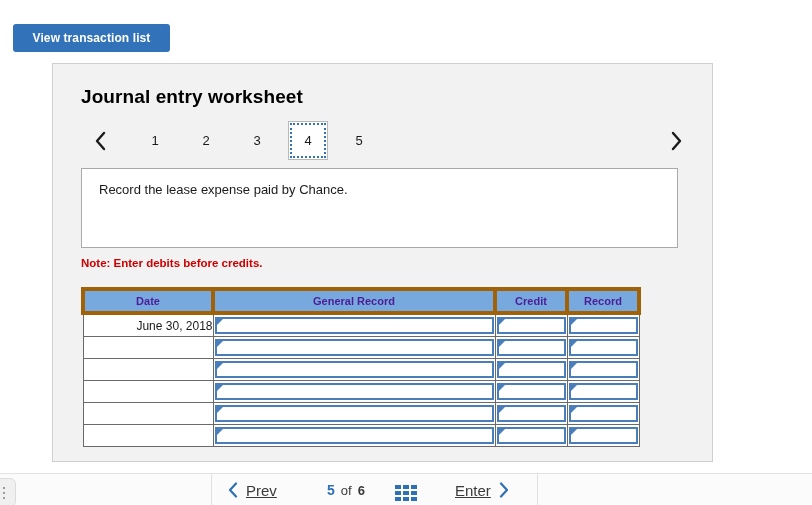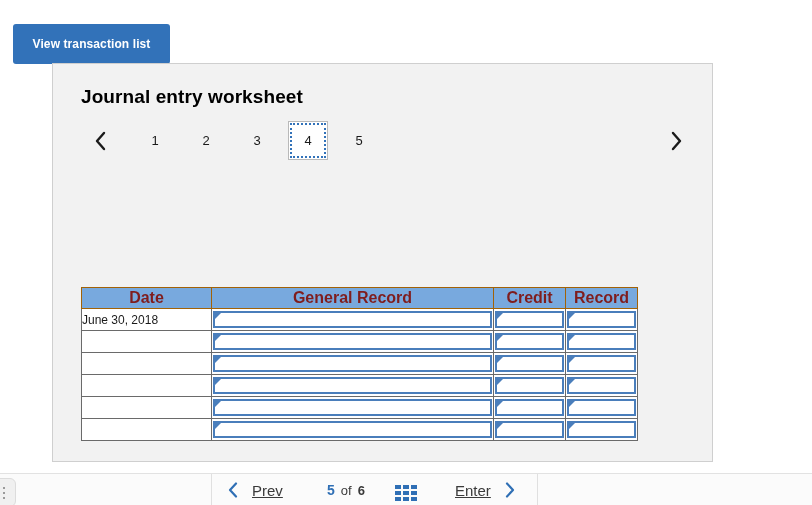--- a/index.html
+++ b/index.html
@@ -15,21 +15,21 @@
     position: relative;
     -webkit-font-smoothing: antialiased;
   }
 
   
   .view-btn {
     position: absolute;
     left: 13px;
     top: 24px;
     width: 157px;
-    height: 40px;
+    height: 28px;
     background: #3272b9;
     border: none;
     border-radius: 3px;
     color: #ffffff;
     font-family: "Liberation Sans", sans-serif;
     font-size: 12px;
     font-weight: bold;
     letter-spacing: 0.1px;
     cursor: pointer;
     padding: 0;
@@ -132,43 +132,43 @@
   
   .jtable {
     position: absolute;
     left: 28px;
     top: 223px;
     border-collapse: collapse;
     table-layout: fixed;
   }
   .jtable th {
     background: #78a9de;
-    border: 1px solid #a16207;
-    font-size: 16px;
+    border: 4px solid #a16207;
+    font-size: 11px;
     font-weight: bold;
-    color: #7f1d1d;
+    color: #4c1d95;
     height: 20px;
     text-align: center;
     padding: 0;
   }
   .jtable td {
     border: 1px solid #6a6a6a;
     height: 21px;
     padding: 0;
     background: #ffffff;
   }
   .col-date    { width: 130px; }
   .col-journal { width: 282px; }
   .col-debit   { width: 72px;  }
   .col-credit  { width: 72px;  }
 
   .date-cell {
     font-size: 12px;
     color: #1a1a1a;
-    text-align: left;
+    text-align: right;
     vertical-align: middle;
   }
 
   
   .input-cell {
     position: relative;
     border: 1px solid #6a6a6a;
     padding: 0;
   }
   .input-box {
@@ -207,21 +207,21 @@
   }
   .div-left  { left: 211px; }
   .div-right { left: 537px; }
 
   .nav-prev, .nav-next {
     position: absolute;
     top: 0;
     height: 32px;
     display: flex;
     align-items: center;
-    gap: 14px;
+    gap: 8px;
     font-size: 15px;
     color: #3a3a3a;
     cursor: pointer;
   }
   .nav-prev { left: 228px; }
   .nav-next { left: 455px; }
   .nav-label { text-decoration: underline; }
   .nav-chev { color: #2f6fb5; display: flex; align-items: center; }
 
   .pager {
@@ -306,21 +306,25 @@
         <span>5</span>
       </div>
 
     <div class="chev chev-right">
       <svg width="13" height="20" viewBox="0 0 13 20" aria-hidden="true">
         <path d="M3 2 L10 10 L3 18" fill="none" stroke="#1a1a1a" stroke-width="2.4" stroke-linecap="round" stroke-linejoin="round"></path>
       </svg>
     </div>
   </div>
 
-
+  <div class="instruction-box">
+    <div class="instruction-text">Record the lease expense paid by Chance.</div>
+  </div>
+
+  <div class="note">Note: Enter debits before credits.</div>
 
   <table class="jtable">
     <colgroup>
       <col class="col-date">
         <col class="col-journal">
         <col class="col-debit">
         <col class="col-credit">
     </colgroup>
     <thead>
       <tr>

